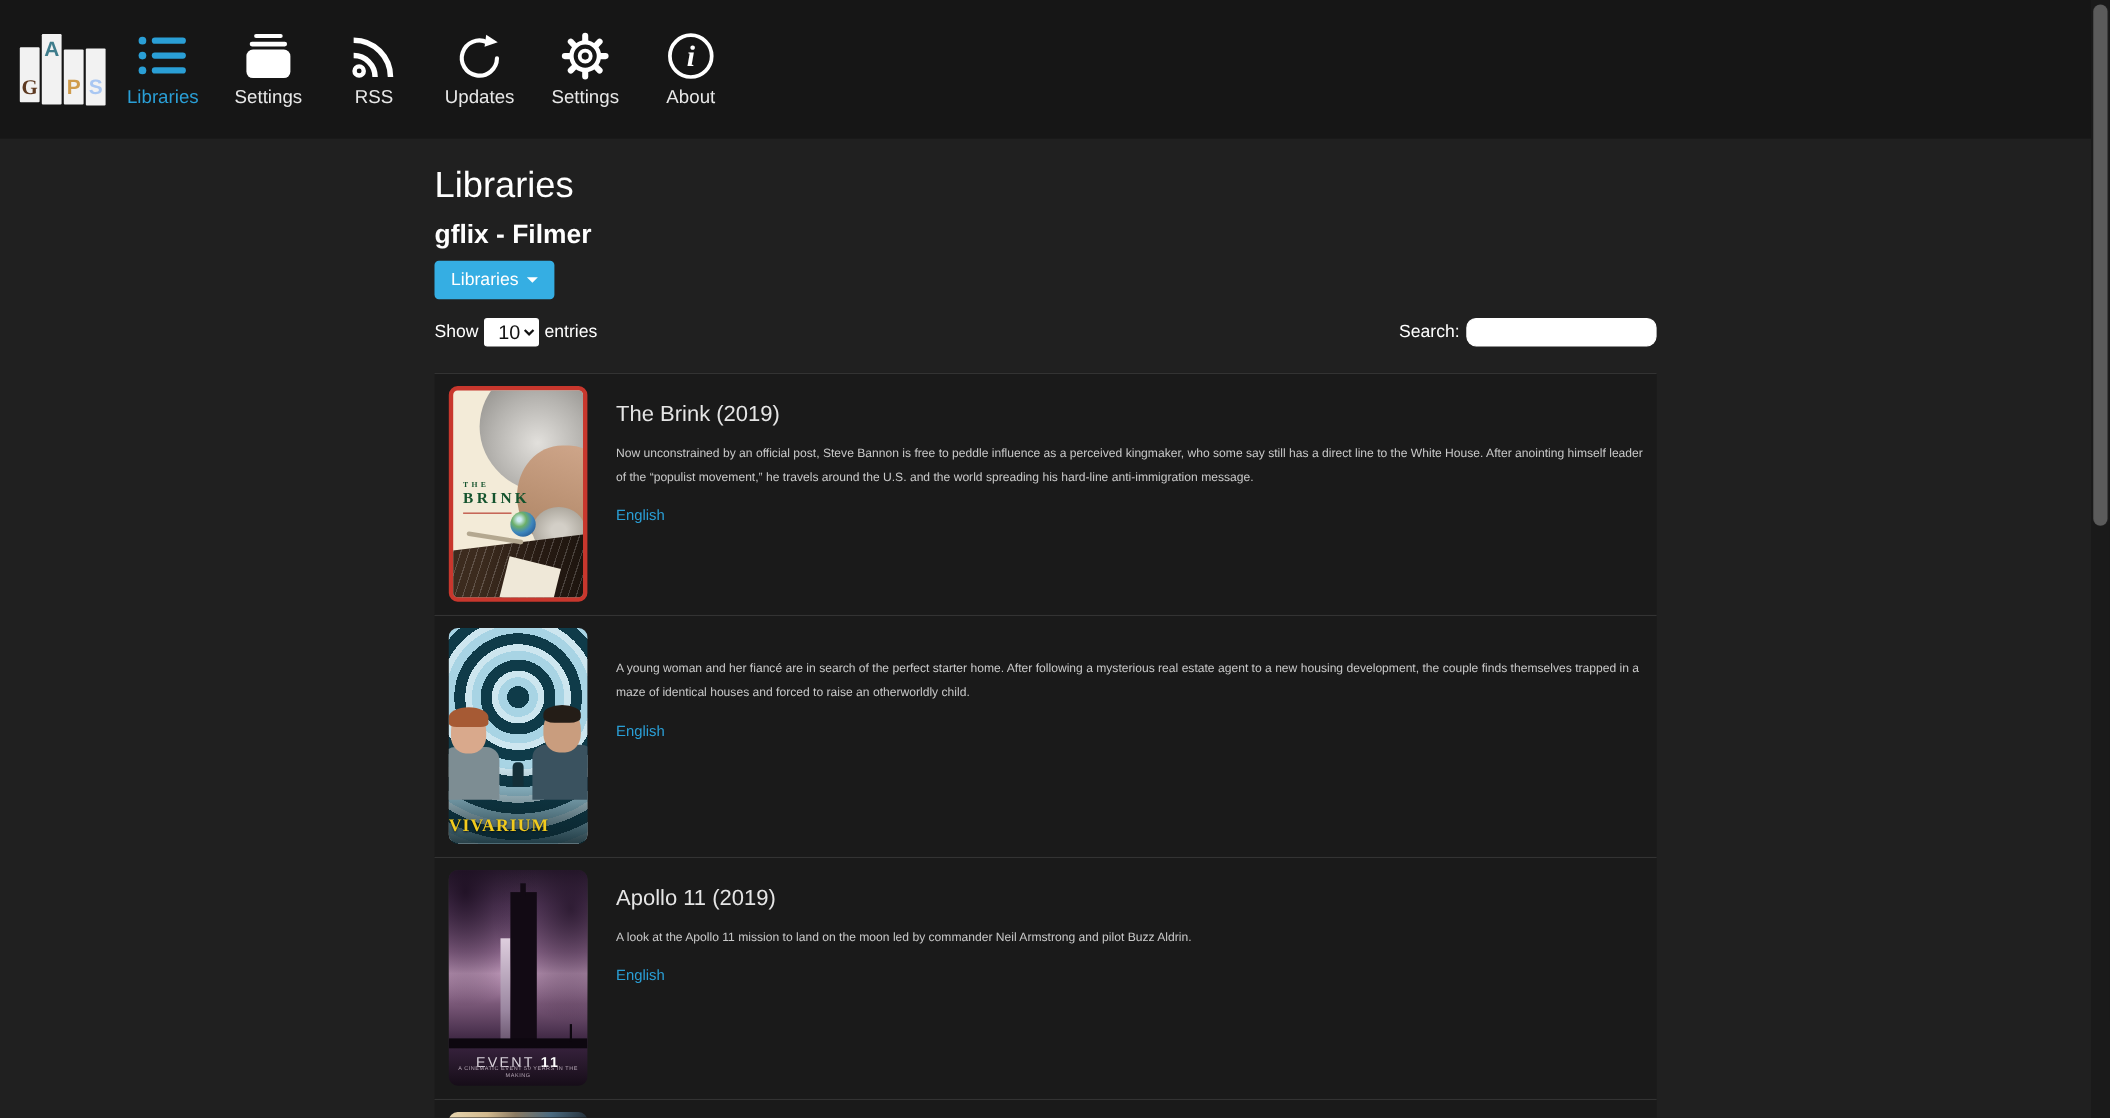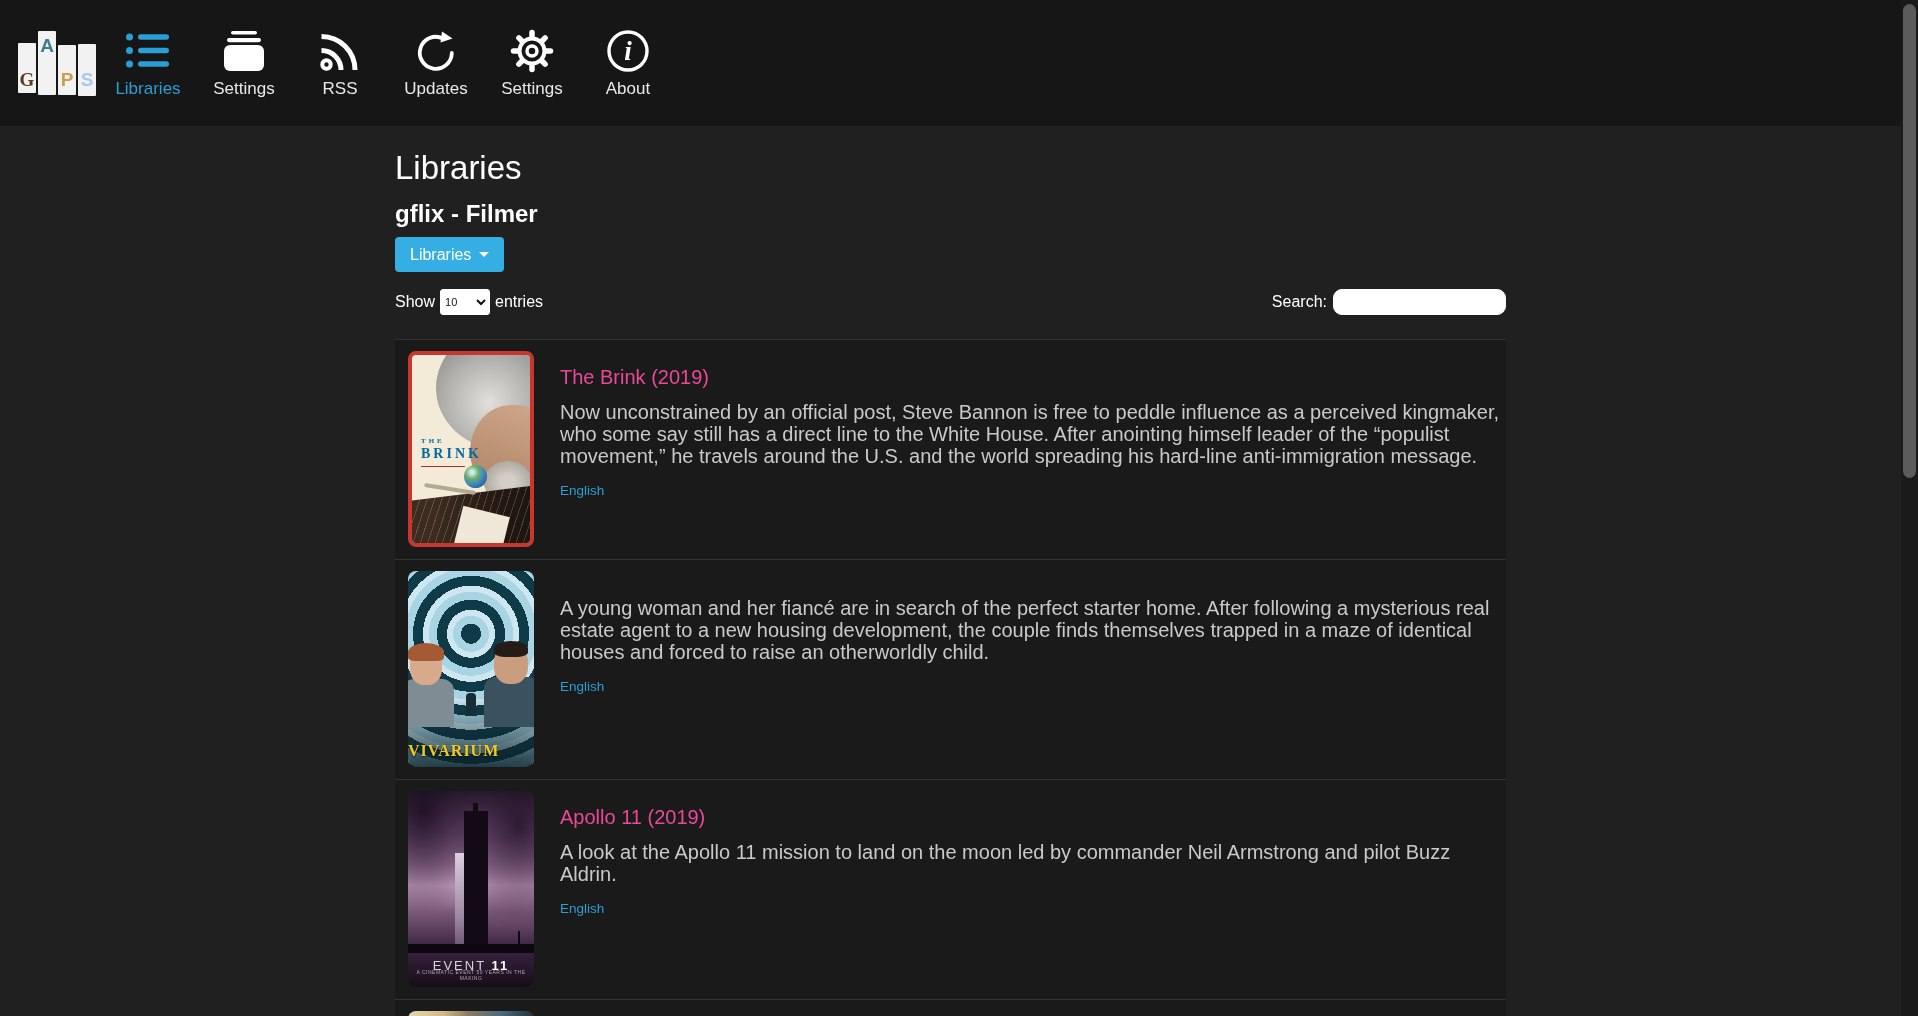--- a/index.html
+++ b/index.html
@@ -43,55 +43,55 @@
     background: #35aee3; color: #fff; border: none; border-radius: 4px;
     font-size: 16px; font-family: inherit;
     padding: 8px 15px; height: 35px; cursor: pointer;
     display: inline-flex; align-items: center; gap: 8px;
   }
   .caret-down { width: 0; height: 0; border-left: 5px solid transparent; border-right: 5px solid transparent; border-top: 5px solid #fff; }
 
   .table-controls { display: flex; justify-content: space-between; align-items: center; margin-top: 17px; }
   .length-ctrl { display: flex; align-items: center; gap: 5px; font-size: 16px; color: #fff; }
   .length-select {
-    width: 50px; height: 26px; font-size: 11px; font-family: inherit;
-    background: #fff; color: #111; border: 1px solid #fff; border-radius: 3px;
+    width: 50px; height: 26px; font-size: 18px; font-family: inherit;
+    background: #fff; color: #111; border: 1px solid #fff; border-radius: 3px; text-align: right;
   }
   .search-ctrl { display: flex; align-items: center; gap: 6px; font-size: 16px; }
   .search-input {
     width: 173px; height: 26px; background: #fff; border: 1px solid #fff;
     border-radius: 9px; outline: none; padding: 0 8px; font-size: 14px; color: #111;
   }
 
   
   .movie-table { margin-top: 24px; }
   .movie-row {
     display: flex; border-top: 1px solid #333;
     background: #1a1a1a; padding: 11px 0 12px 0; cursor: pointer;
   }
   .poster-cell { margin-left: 13px; flex-shrink: 0; }
   .poster {
     width: 126px; height: 196px; border-radius: 8px;
     position: relative; overflow: hidden;
   }
   .poster.selected { border: 4px solid #c8372d; }
   .movie-info { padding-left: 26px; padding-top: 14px; flex: 1; }
-  .movie-title { font-size: 20px; font-weight: 400; color: #ec4899; line-height: 24px; }
-  .movie-desc { font-size: 20px; color: #c9c9c9; line-height: 22px; margin-top: 12px; max-width: 940px; }
+  .movie-title { font-size: 20px; font-weight: 400; color: #e5e5e5; line-height: 24px; }
+  .movie-desc { font-size: 11px; color: #c9c9c9; line-height: 22px; margin-top: 12px; max-width: 940px; }
   .movie-lang { display: inline-block; margin-top: 16px; font-size: 13.5px; color: #2a9fd6; text-decoration: none; cursor: pointer; }
 
   
   .poster--brink { background: #f3ebd8; }
   .brink-hair { position: absolute; top: -28px; right: -38px; width: 132px; height: 122px; border-radius: 50%;
     background: radial-gradient(circle at 40% 62%, #e2e0dc 0%, #b5b3af 38%, #8e8c88 68%, #767471 100%); }
   .brink-face { position: absolute; top: 50px; right: -22px; width: 82px; height: 92px;
     border-radius: 50% 42% 44% 50%; background: linear-gradient(200deg, #cda488 10%, #b68d6e 70%); }
   .brink-beard { position: absolute; top: 106px; right: -2px; width: 48px; height: 42px; border-radius: 50%;
     background: radial-gradient(#d3cfc7 20%, #a8a399 80%); }
-  .brink-title { position: absolute; left: 9px; top: 82px; color: #0369a1; font-family: "Liberation Serif", serif; font-weight: 700; }
+  .brink-title { position: absolute; left: 9px; top: 82px; color: #14532d; font-family: "Liberation Serif", serif; font-weight: 700; }
   .brink-title .t { font-size: 7px; letter-spacing: 3px; display: block; }
   .brink-title .b { font-size: 14px; letter-spacing: 3px; display: block; margin-top: 1px; }
   .brink-title .rule { width: 44px; border-top: 1px solid #b22f23; margin-top: 4px; }
   .brink-spoon { position: absolute; left: 12px; top: 132px; width: 52px; height: 4px; background: #b4a890; border-radius: 2px; transform: rotate(9deg); }
   .brink-globe { position: absolute; left: 52px; top: 110px; width: 23px; height: 23px; border-radius: 50%;
     background: radial-gradient(circle at 35% 32%, #cdeaf2 8%, #6db069 30%, #3f87bd 55%, #2a639c 78%, #1c4a7d 100%); }
   .brink-suit { position: absolute; bottom: -22px; left: -12px; width: 150px; height: 72px; transform: rotate(-7deg);
     background:
       repeating-linear-gradient(115deg, rgba(255,255,255,.18) 0 1px, transparent 1px 7px),
       linear-gradient(100deg, #3c2b1e 25%, #261a12 60%, #17110c 100%); }

